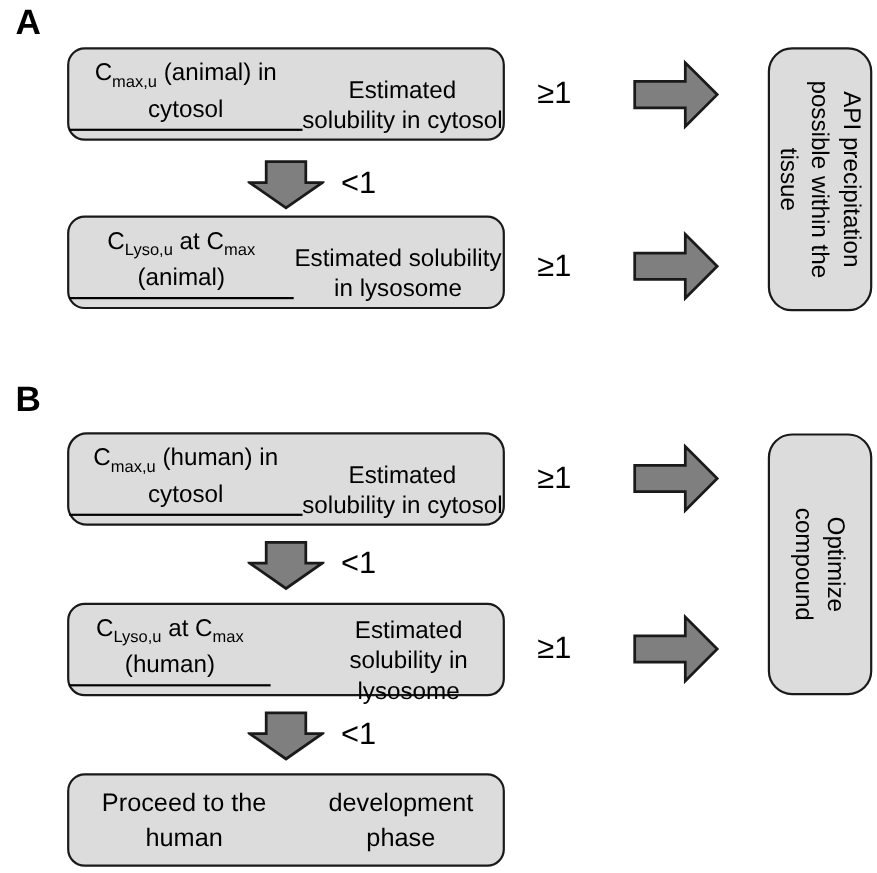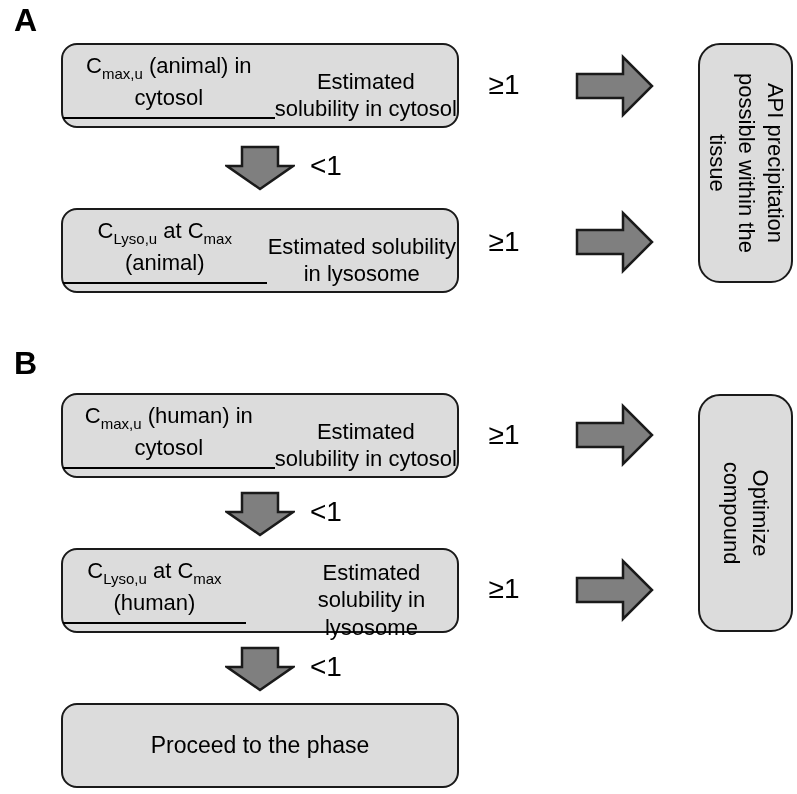--- a/index.html
+++ b/index.html
@@ -119,42 +119,42 @@
 
   <svg class="arrow-right" style="top:54px;" viewBox="0 0 80 64">
     <polygon points="2,20 48,20 48,3 77,32 48,61 48,44 2,44" style="fill:var(--arrow-fill);stroke:var(--box-border);stroke-width:2.5;"></polygon>
   </svg>
 
   <svg class="arrow-down" style="top:145px;" viewBox="0 0 70 46">
     <polygon points="17,2 53,2 53,21 68,21 35,44 2,21 17,21" style="fill:var(--arrow-fill);stroke:var(--box-border);stroke-width:2.5;"></polygon>
   </svg>
   <div class="lt" style="top:151px;">&lt;1</div>
 
-  <div class="ratio-box" style="top:208px;">
+  <div class="ratio-box" style="top:196px;">
     <div class="frac-top"><span>C</span><span class="sub">Lyso,u</span><span> at C</span><span class="sub">max</span><span> (animal)</span></div>
     <div class="frac-bottom">Estimated solubility in lysosome</div>
   </div>
 
   <div class="op" style="top:227px;">≥1</div>
 
   <svg class="arrow-right" style="top:210px;" viewBox="0 0 80 64">
     <polygon points="2,20 48,20 48,3 77,32 48,61 48,44 2,44" style="fill:var(--arrow-fill);stroke:var(--box-border);stroke-width:2.5;"></polygon>
   </svg>
 
   <div class="vbox" style="top:43px;height:240px;">
     <div class="vtext">
       <div>API precipitation</div>
       <div>possible within the</div>
       <div>tissue</div>
     </div>
   </div>
 
   <div class="panel-label" style="top:347px;">B</div>
 
-  <div class="ratio-box" style="top:393px;">
+  <div class="ratio-box" style="top:393px;border-radius:18px;">
     <div class="frac-top"><span>C</span><span class="sub">max,u</span><span> (human) in cytosol</span></div>
     <div class="frac-bottom">Estimated solubility in cytosol</div>
   </div>
 
   <div class="op" style="top:420px;">≥1</div>
 
   <svg class="arrow-right" style="top:403px;" viewBox="0 0 80 64">
     <polygon points="2,20 48,20 48,3 77,32 48,61 48,44 2,44" style="fill:var(--arrow-fill);stroke:var(--box-border);stroke-width:2.5;"></polygon>
   </svg>
 
@@ -173,21 +173,22 @@
   <svg class="arrow-right" style="top:558px;" viewBox="0 0 80 64">
     <polygon points="2,20 48,20 48,3 77,32 48,61 48,44 2,44" style="fill:var(--arrow-fill);stroke:var(--box-border);stroke-width:2.5;"></polygon>
   </svg>
 
   <svg class="arrow-down" style="top:646px;" viewBox="0 0 70 46">
     <polygon points="17,2 53,2 53,21 68,21 35,44 2,21 17,21" style="fill:var(--arrow-fill);stroke:var(--box-border);stroke-width:2.5;"></polygon>
   </svg>
   <div class="lt" style="top:652px;">&lt;1</div>
 
   <div class="plain-box" style="top:703px;font-size:23px;line-height:1.35;">
-    <div>Proceed to the phase</div>
+    <div>Proceed to the human</div>
+    <div>development phase</div>
   </div>
 
   <div class="vbox" style="top:394px;height:238px;">
     <div class="vtext">
       <div>Optimize</div>
       <div>compound</div>
     </div>
   </div>
 
 </div>

